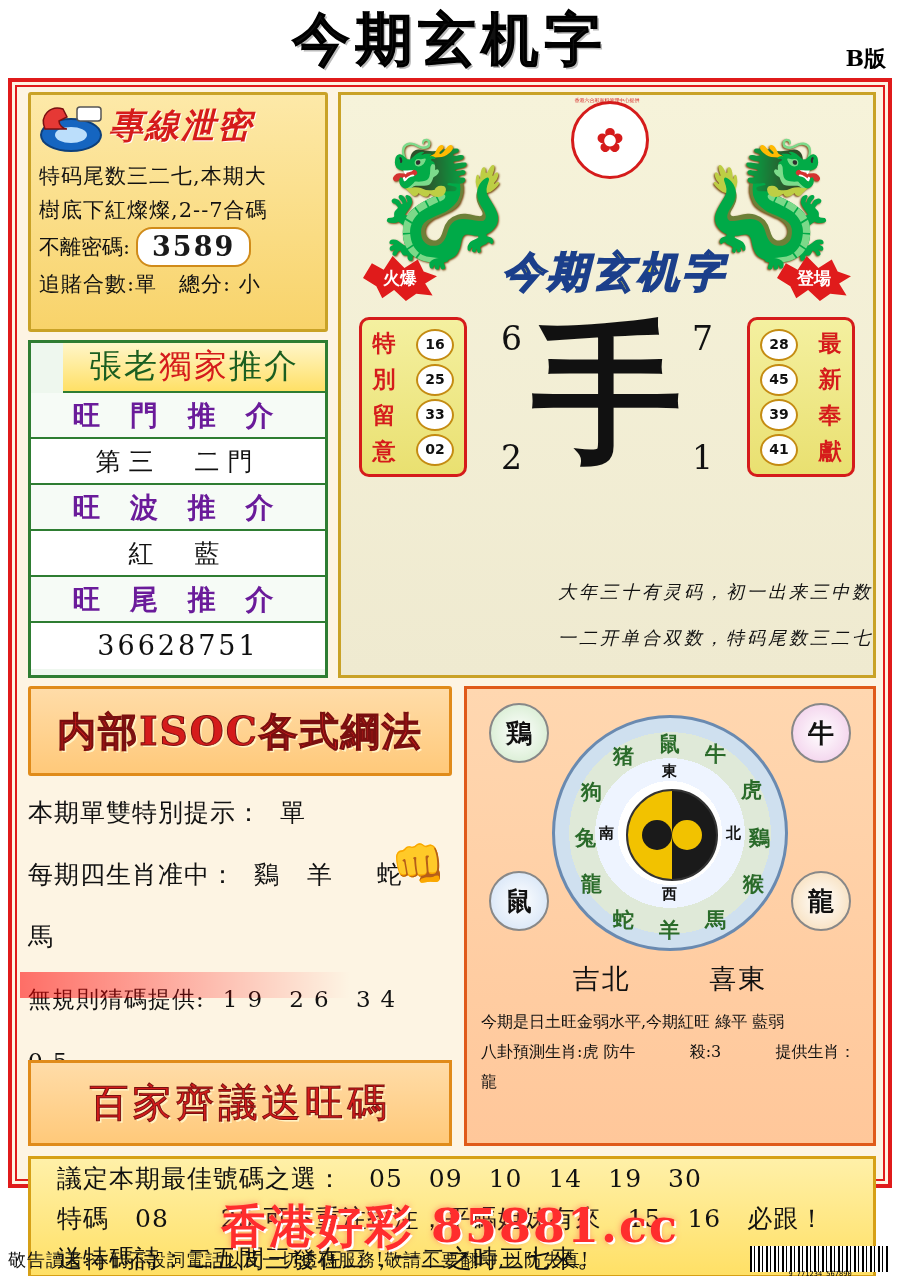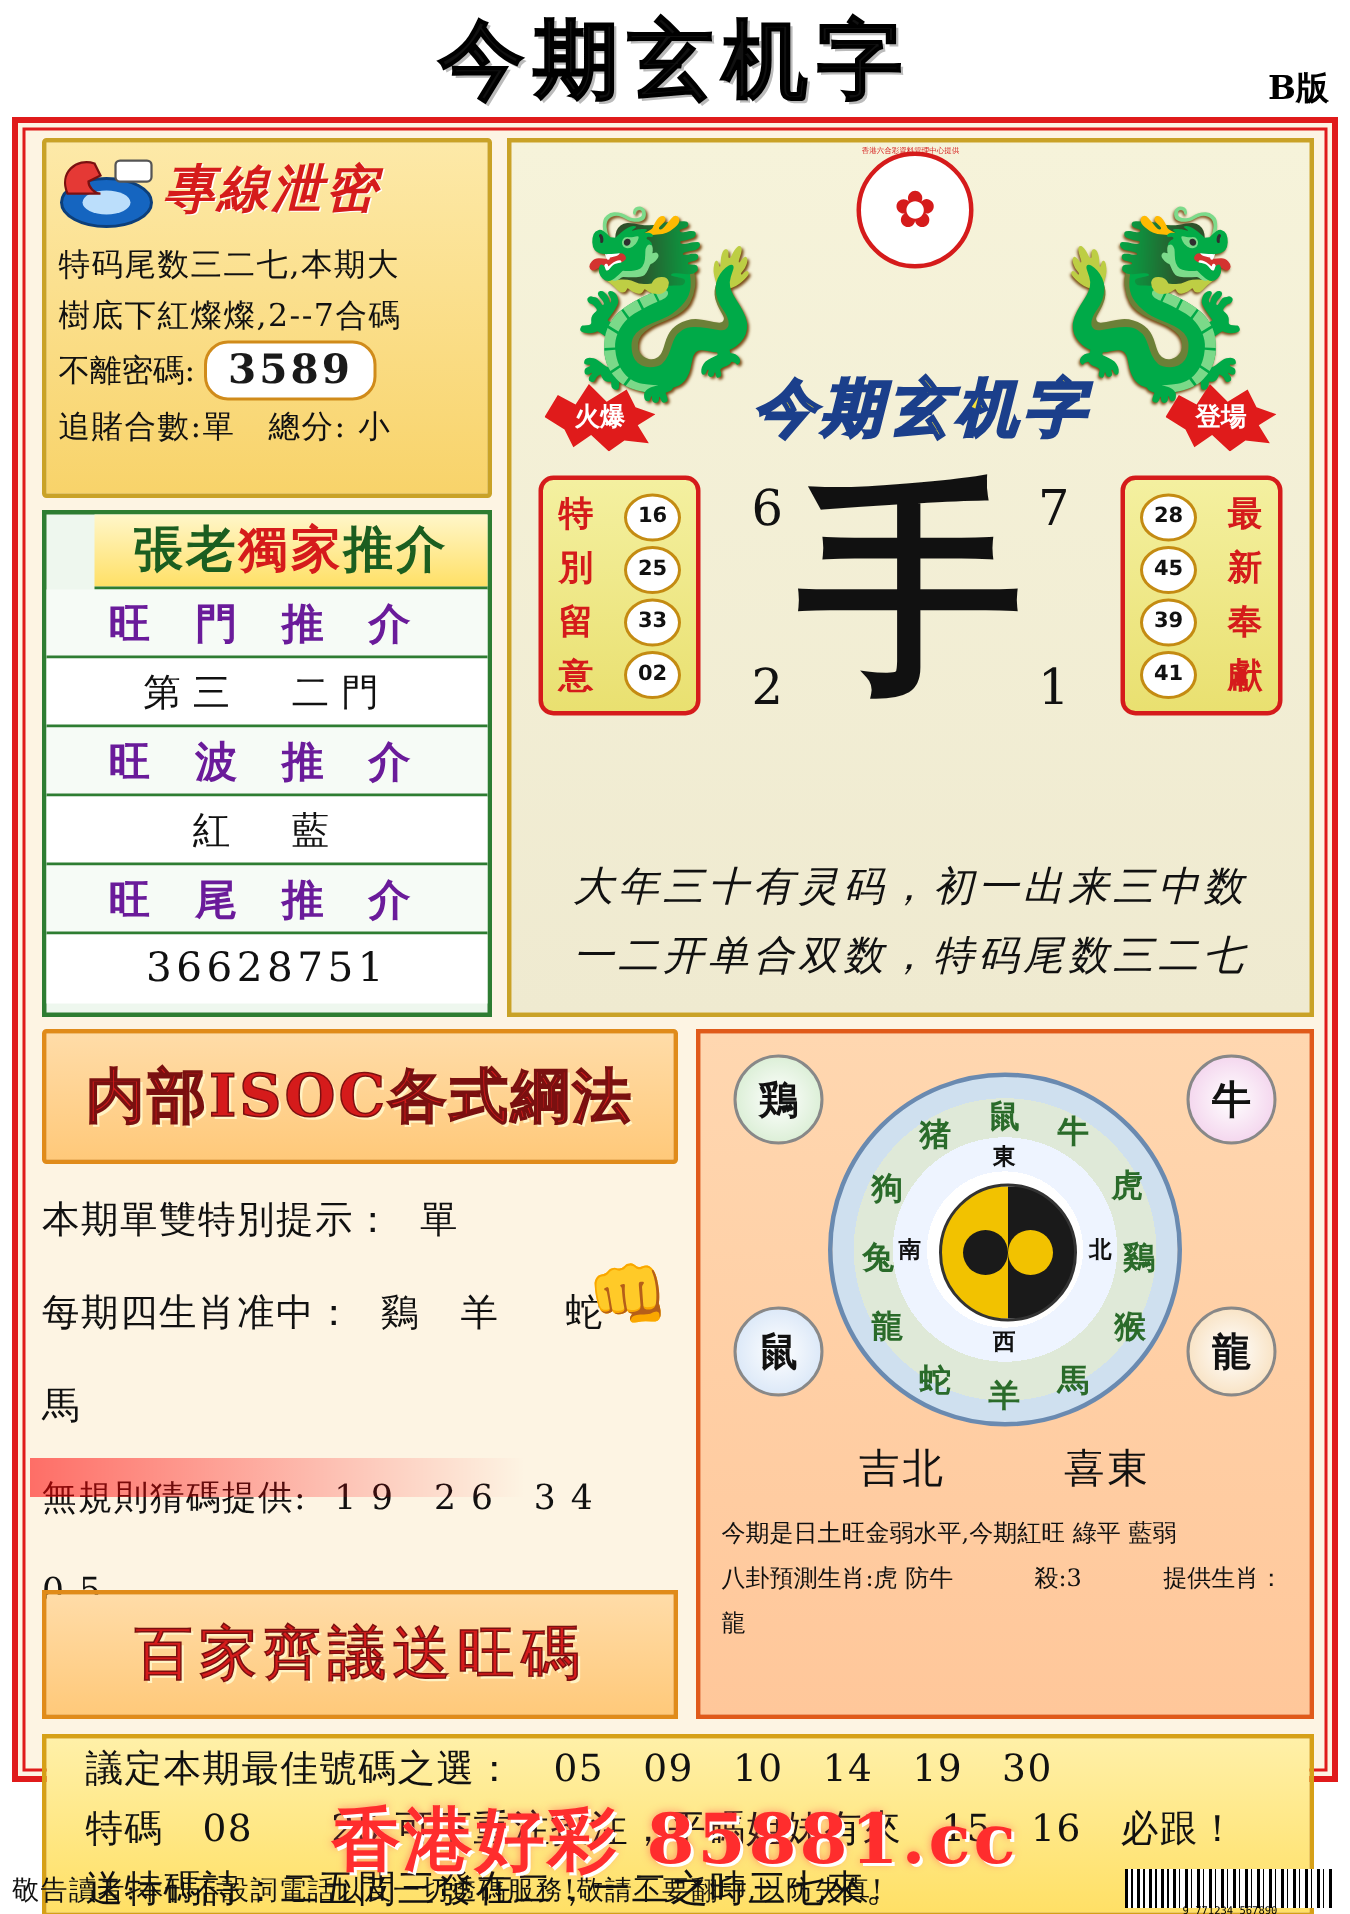--- a/index.html
+++ b/index.html
@@ -82,21 +82,21 @@
     position:absolute;left:16px;top:258px;width:300px;height:338px;
     background:#eef7ee;
     border:3px solid #2e7d32;
     box-sizing:border-box;
   }
   .zhang-head{
     height:48px;background:linear-gradient(#fff6c9,#ffe066);
     border-bottom:2px solid #2e7d32;
     text-align:center;
     font-family:"DejaVu Serif","Liberation Serif",serif;
-    font-size:33px;font-weight:bold;line-height:46px;letter-spacing:2px;margin-left:32px;
+    font-size:33px;font-weight:normal;line-height:46px;letter-spacing:2px;margin-left:32px;
   }
   .zhang-head .c1{color:#1b5e20;}
   .zhang-head .c2{color:#d51b1b;}
   .zhang-head .c3{color:#1b5e20;}
   .zrow{
     height:46px;line-height:46px;text-align:center;
     font-family:"DejaVu Serif","Liberation Serif",serif;
     border-bottom:2px solid #2e7d32;
     box-sizing:border-box;
   }
@@ -184,23 +184,23 @@
   }
   .sb-nums{width:58px;display:flex;flex-direction:column;align-items:center;gap:3px;}
   .ball{
     width:34px;height:28px;border-radius:50%;
     background:#fff;border:2px solid #c48b12;
     font-size:14px;font-weight:bold;color:#111;
     text-align:center;line-height:26px;
     font-family:"DejaVu Sans","Liberation Sans",sans-serif;
   }
   .poster-verse{
-    position:absolute;left:0;right:0;bottom:14px;text-align:center;
-    font-family:"DejaVu Serif","Liberation Serif",serif;
-    font-size:27px;line-height:46px;color:#111;letter-spacing:3px;
+    position:absolute;left:0;right:0;bottom:14px;text-align:right;
+    font-family:"DejaVu Serif","Liberation Serif",serif;
+    font-size:18px;line-height:46px;color:#111;letter-spacing:3px;
     font-style:italic;
   }
   
   .isoc{
     position:absolute;left:16px;top:604px;width:424px;height:90px;
     background:linear-gradient(#ffdca8,#ffc97a);
     border:3px solid #e08b1a;
     box-sizing:border-box;
     border-radius:3px;
   }

